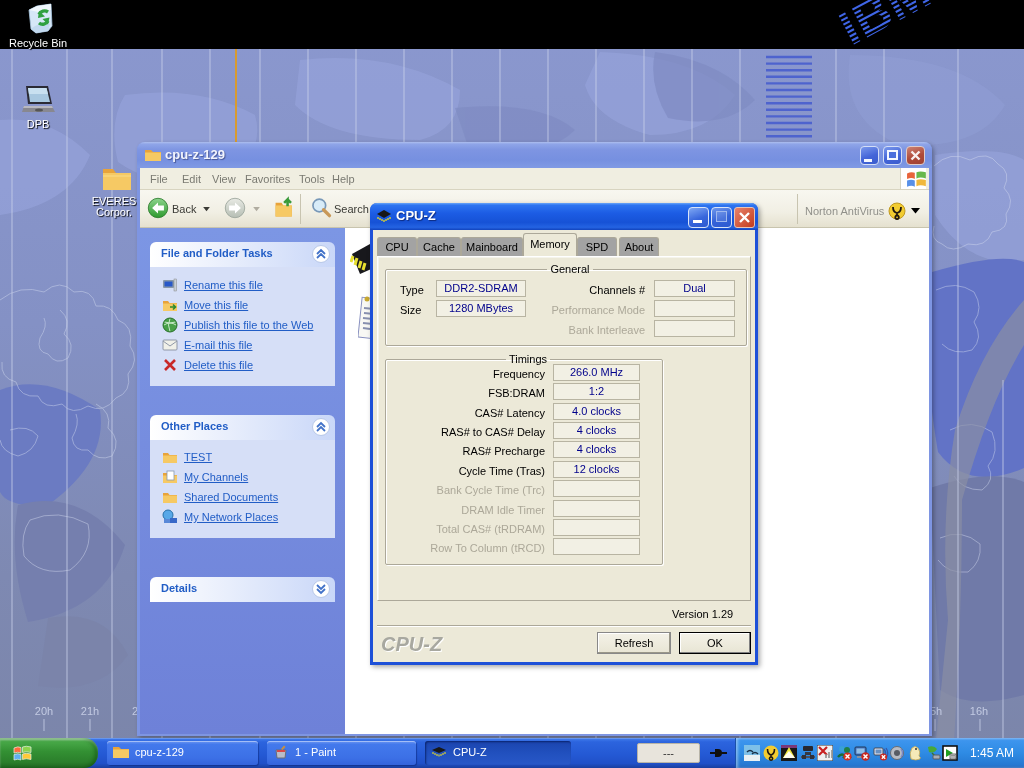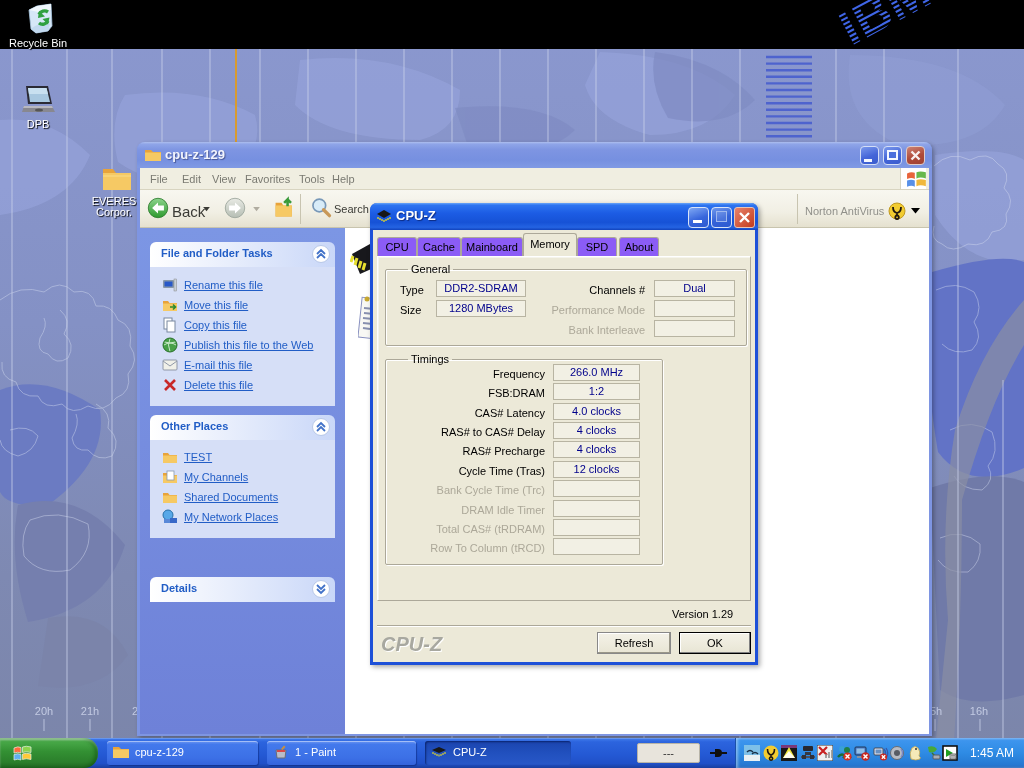--- a/index.html
+++ b/index.html
@@ -206,21 +206,21 @@
     <svg class="abs" style="left:7px;top:7px" width="22" height="22" viewBox="0 0 26 26">
       <circle cx="13" cy="13" r="11.5" fill="url(#bkg)" stroke="#2C7A2C" stroke-width="1"></circle>
       <defs>
           <linearGradient id="bkg" x1="0" y1="0" x2="0" y2="1">
             <stop offset="0" stop-color="#8CD48C"></stop>
             <stop offset="1" stop-color="#2E9A2E"></stop>
           </linearGradient>
         </defs>
       <path d="M6,13 L13,6.5 L13,10 L20,10 L20,16 L13,16 L13,19.5 Z" fill="#FFFFFF"></path>
     </svg>
-    <span class="abs" style="left:32px;top:13px;font-size:15px;color:#3A3A35;">Back</span>
+    <span class="abs" style="left:32px;top:13px;font-size:11px;color:#3A3A35;">Back</span>
     <svg class="abs" style="left:63px;top:17px" width="7" height="5" viewBox="0 0 8 6">
         <path d="M0,0 L8,0 L4,5 Z" fill="#3A3A35"></path>
       </svg>
     <svg class="abs" style="left:84px;top:7px" width="22" height="22" viewBox="0 0 26 26">
       <circle cx="13" cy="13" r="11.5" fill="url(#fwg)" stroke="#9AA49A" stroke-width="1"></circle>
       <defs>
           <linearGradient id="fwg" x1="0" y1="0" x2="0" y2="1">
             <stop offset="0" stop-color="#E8EAE4"></stop>
             <stop offset="1" stop-color="#B6BEB4"></stop>
           </linearGradient>
@@ -273,27 +273,20 @@
               </svg>
               <span>Rename this file</span>
             </div>
           <div class="titem">
               <svg width="16" height="16" viewBox="0 0 16 16">
                 <path d="M1,4 L6,4 L7.5,6 L15,6 L15,14 L1,14 Z" fill="#E8A33B"></path>
                 <path d="M1,6.5 L15,6.5 L15,14 L1,14 Z" fill="#F6C964"></path>
                 <path d="M8,10 L13,10 M11,7.5 L13.5,10 L11,12.5" stroke="#2E8A2E" stroke-width="1.6" fill="none"></path>
               </svg>
               <span>Move this file</span>
-            </div>
-          <div class="titem">
-              <svg width="16" height="16" viewBox="0 0 16 16">
-                <rect x="2" y="1" width="8" height="11" fill="#FFF" stroke="#7888A0"></rect>
-                <rect x="5" y="4" width="8" height="11" fill="#FFF" stroke="#7888A0"></rect>
-              </svg>
-              <span>Copy this file</span>
             </div>
           <div class="titem">
               <svg width="16" height="16" viewBox="0 0 16 16">
                 <circle cx="8" cy="8" r="7" fill="#48A048"></circle>
                 <path d="M2,8 Q8,4 14,8 M8,1.5 Q5,8 8,14.5 M2.5,5 Q8,7 13.5,5" stroke="#C8E8C8" stroke-width="1" fill="none"></path>
                 <circle cx="8" cy="8" r="7" fill="none" stroke="#287028"></circle>
               </svg>
               <span>Publish this file to the Web</span>
             </div>
           <div class="titem">
@@ -565,21 +558,21 @@
         <rect x="8" y="9" width="6" height="5" fill="#D8D8D8" stroke="#505050" stroke-width="0.8"></rect>
         <path d="M9,10.5 L13,10.5 M9,12 L13,12" stroke="#808080" stroke-width="0.8"></path>
       </svg>
   </div>
 </div>
 
 <style>
 .titem { position:relative; height:20px; padding-left:12px; }
 .titem svg { position:absolute; left:12px; top:1px; }
 .titem span { position:absolute; left:34px; top:3px; font-size:11px; color:#215DC6; white-space:nowrap;text-decoration:underline; }
-.tab { height:19px; background:#8b5cf6; border:1px solid #ACA899; border-bottom:none; border-radius:3px 3px 0 0; text-align:center; line-height:18px; font-size:11px; }
+.tab { height:19px; background:#a3a3a3; border:1px solid #ACA899; border-bottom:none; border-radius:3px 3px 0 0; text-align:center; line-height:18px; font-size:11px; }
 .tabsel { position:absolute; height:23px; background:#ECE9D8; border:1px solid #ACA899; border-bottom:none; border-radius:3px 3px 0 0; text-align:center; line-height:20px; font-size:11px; z-index:2; }
 .grp { position:absolute; border:1px solid #ACA899; border-radius:2px; box-shadow:1px 1px 0 #FFF, inset 1px 1px 0 #FFF; }
-.grp legend { font-size:11px; padding:0 3px; margin-left:22px; }
+.grp legend { font-size:11px; padding:0 3px; margin-left:4px;text-align:center; }
 .fld { height:17px; background:#F2F0E4; border:1px solid #B8B4A2; text-align:center; font-size:11px; line-height:15px; color:#00008B; }
 .dis { color:#ACA899; }
 .btn { background:linear-gradient(180deg,#F4F2E8,#E8E5D4); border:1px solid #888; box-shadow:inset -1px -1px 0 #9A9789, inset 1px 1px 0 #FFF; text-align:center; line-height:20px; font-size:11px; color:#000; }
 .taskbtn { height:24px; border-radius:3px; background:linear-gradient(180deg,#6D97F2 0%,#4379EC 14%,#3C70E6 70%,#3463DC 100%); box-shadow:inset 0 1px 0 rgba(255,255,255,0.4), 1px 1px 1px rgba(0,20,90,0.4); color:#FFF; font-size:11px; }
 </style>
 
 </body></html>

